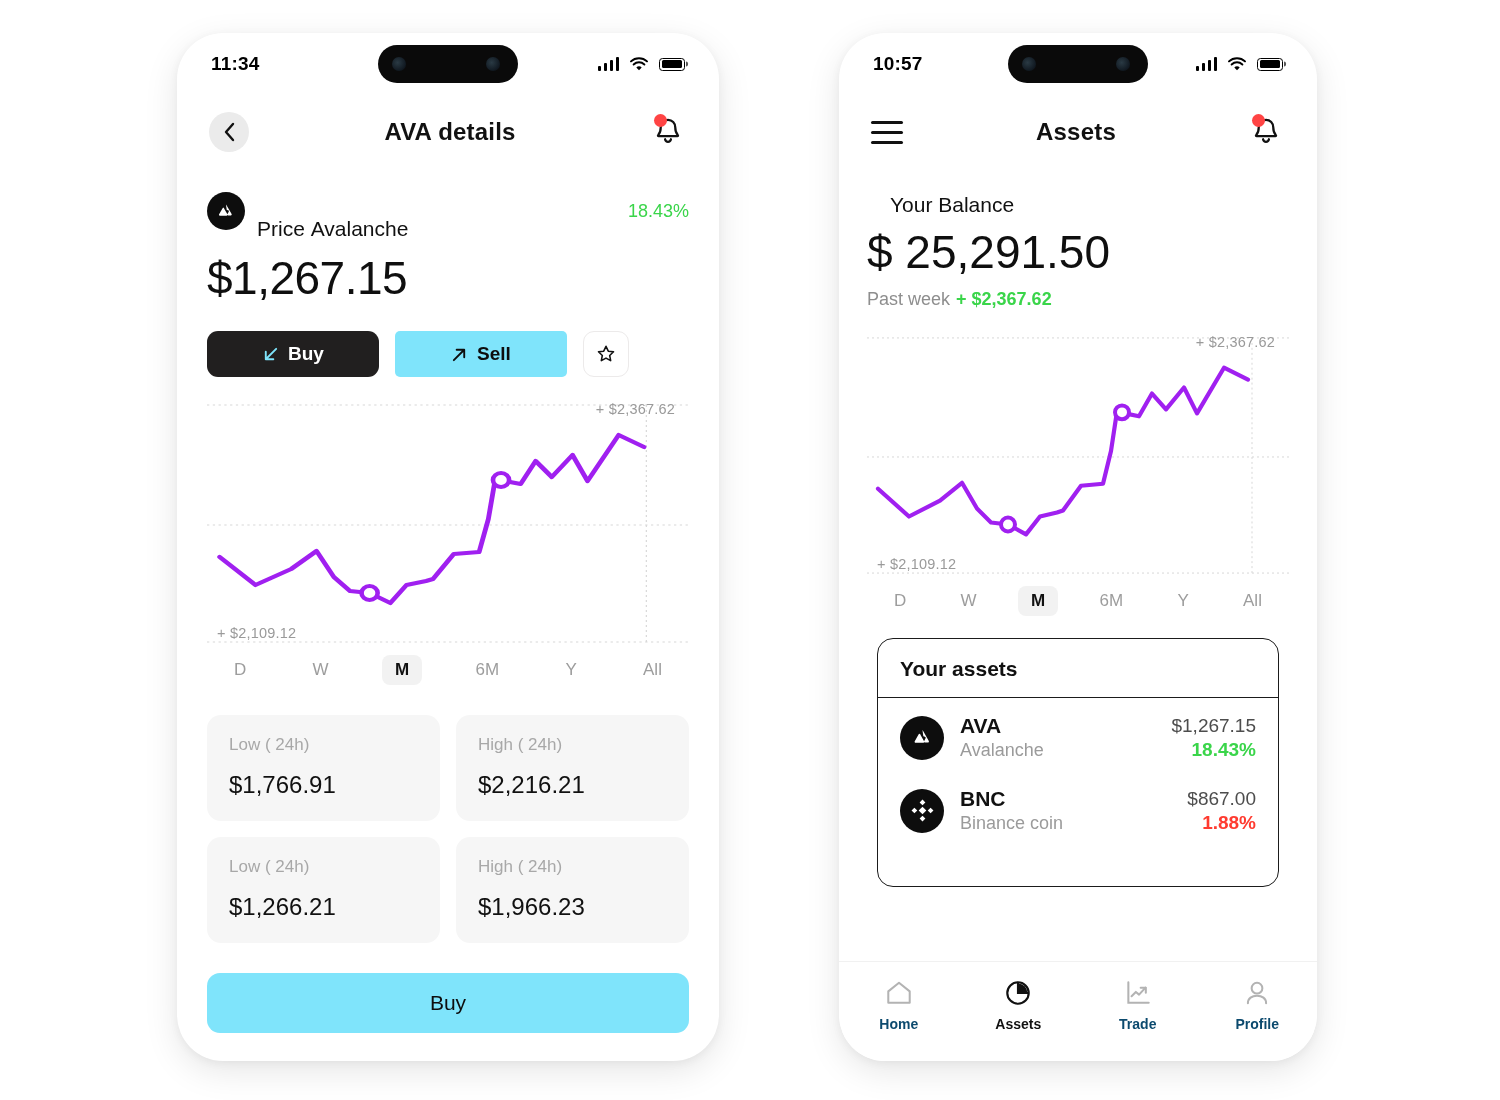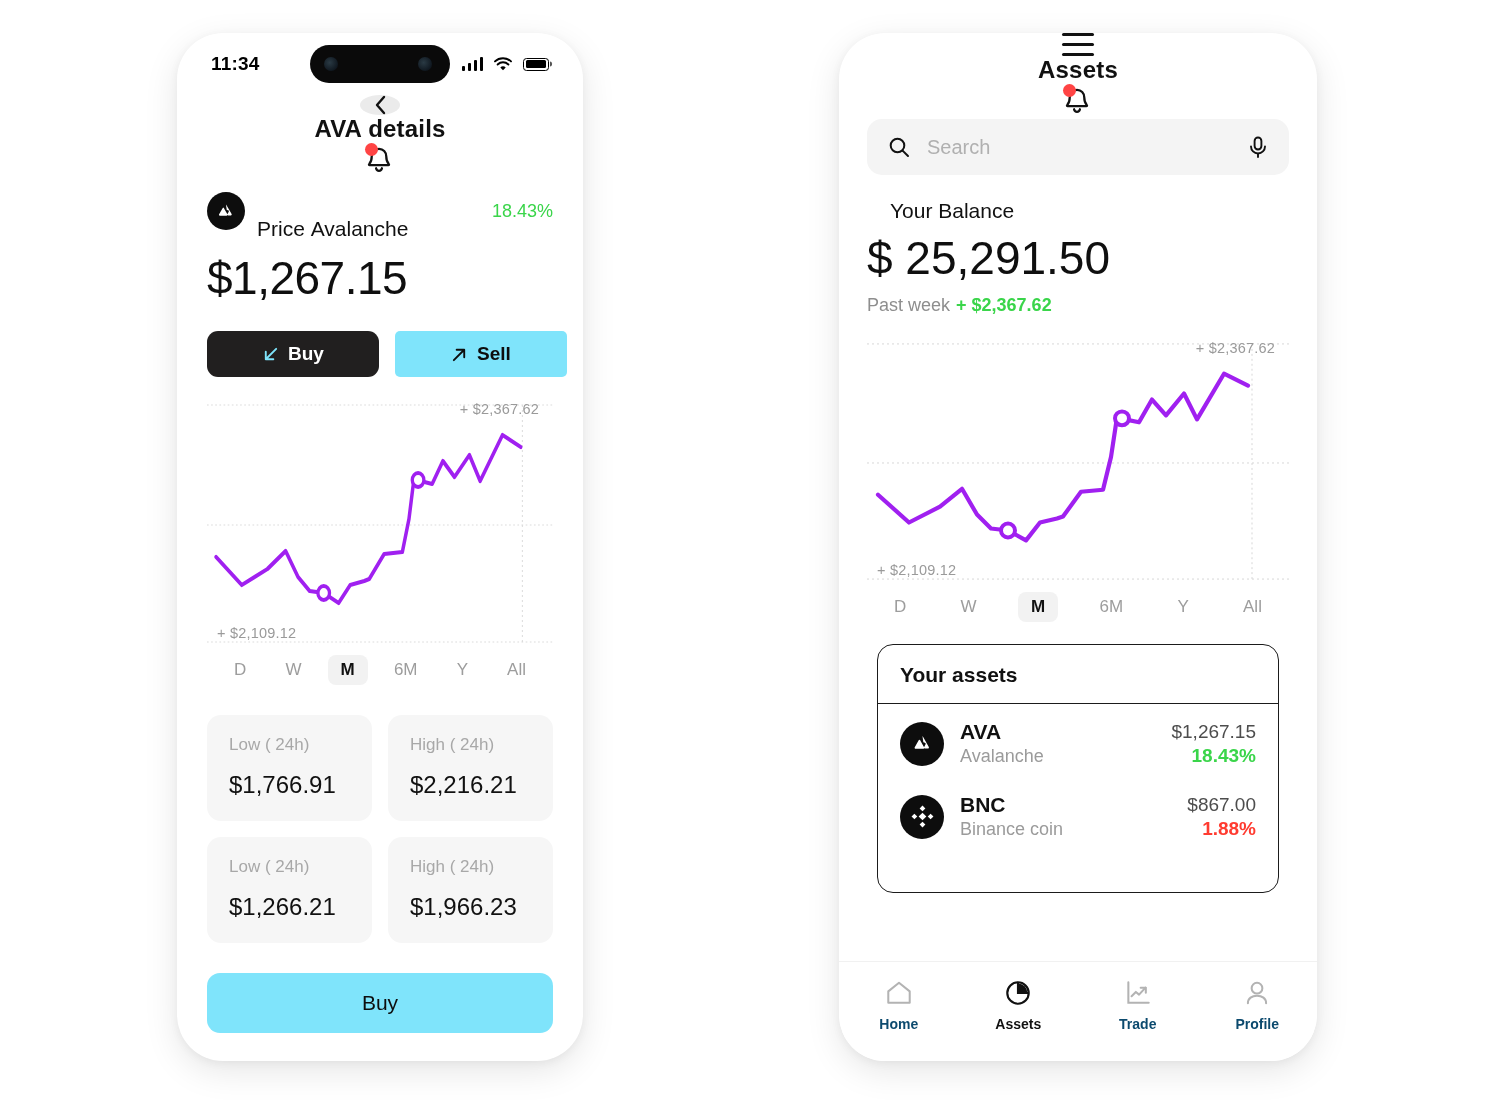--- a/index.html
+++ b/index.html
@@ -12,21 +12,21 @@
   .stage { position: relative; width: 1500px; height: 1100px; }
 
   
   .phone {
     position: absolute;
     background: #ffffff;
     border-radius: 46px;
     box-shadow: 0 10px 34px rgba(0,0,0,0.10), 0 2px 10px rgba(0,0,0,0.05);
     overflow: hidden;
   }
-  #phone-left  { left: 177px; top: 33px; width: 406px; height: 1028px; }
+  #phone-left  { left: 177px; top: 33px; width: 542px; height: 1028px; }
   #phone-right { left: 839px; top: 33px; width: 478px; height: 1028px; }
 
   
   .statusbar {
     position: relative; height: 62px;
     display: flex; align-items: center; justify-content: space-between;
     padding: 0 34px;
   }
   .status-time { font-size: 19px; font-weight: 700; color: #000; letter-spacing: .2px; }
   .status-right { display: flex; align-items: center; gap: 11px; }
@@ -56,21 +56,20 @@
   .ico-batt span { display:block; width:100%; height:100%; background:#000; border-radius:1.5px; }
   .ico-batt::after {
     content:""; position:absolute; right:-4px; top:50%; transform:translateY(-50%);
     width:2px; height:5px; background:#555; border-radius:0 2px 2px 0;
   }
 
   
   .appbar {
     height: 74px; display: flex; align-items: center; justify-content: space-between;
     padding: 0 32px;
-    flex-direction: column;
   }
   .back-btn {
     width: 40px; height: 40px; border-radius: 50%; background: #ebebeb;
     display:flex; align-items:center; justify-content:center; border:none; cursor:pointer;
   }
   .appbar-title { font-size: 24px; font-weight: 700; color:#111; letter-spacing:.2px; }
   .appbar-title .sp { display:inline-block; width:6px; }
   .bell-wrap { position: relative; width: 36px; height: 36px; cursor:pointer; }
   .bell-dot {
     position:absolute; right: 20px; top: 0px; width: 13px; height: 13px;
@@ -302,51 +301,59 @@
           <div class="stat-val">$1,966.23</div>
         </div>
       </div>
 
       <button class="btn-buy-wide">Buy</button>
     </div>
   </div>
 
   <div class="phone" id="phone-right">
 
+    <div class="statusbar">
+      <div class="status-time">10:57</div>
+      <div class="dyn-island"></div>
+      <div class="status-right">
+        <span class="ico-signal">
+            <i></i>
+            <i></i>
+            <i></i>
+            <i></i>
+          </span>
+        <svg width="18" height="14" viewBox="0 0 18 14">
+          <path d="M1 4.4C3.2 2.3 6 1.2 9 1.2s5.8 1.1 8 3.2" stroke="#000" stroke-width="1.9" fill="none" stroke-linecap="round"></path>
+          <path d="M3.6 7.5C5.1 6.1 7 5.3 9 5.3s3.9.8 5.4 2.2" stroke="#000" stroke-width="1.9" fill="none" stroke-linecap="round"></path>
+          <path d="M6.3 10.4c.8-.7 1.7-1.1 2.7-1.1s1.9.4 2.7 1.1L9 13.2z" fill="#000"></path>
+        </svg>
+        <span class="ico-batt">
+            <span></span>
+          </span>
+      </div>
+    </div>
 
     <div class="appbar">
       <div class="hamburger">
           <i></i>
           <i></i>
           <i></i>
         </div>
       <div class="appbar-title">Assets</div>
       <div class="bell-wrap">
         <span class="bell-dot"></span>
         <svg width="34" height="34" viewBox="0 0 30 30">
           <path d="M15 5.2c-3.7 0-6.4 2.9-6.4 6.5 0 4.6-1.6 6.2-2.3 7-.3.3-.1.9.4.9h16.6c.5 0 .7-.6.4-.9-.7-.8-2.3-2.4-2.3-7 0-3.6-2.7-6.5-6.4-6.5z" stroke="#111" stroke-width="2" fill="none" stroke-linejoin="round"></path>
           <path d="M12.4 22.3c.3 1.3 1.4 2.2 2.6 2.2s2.3-.9 2.6-2.2" stroke="#111" stroke-width="2" fill="none" stroke-linecap="round"></path>
         </svg>
       </div>
     </div>
 
     <div class="rp-body">
 
-      <div class="search-bar">
-        <svg width="24" height="24" viewBox="0 0 24 24">
-          <circle cx="10.5" cy="10.5" r="6.8" stroke="#111" stroke-width="2" fill="none"></circle>
-          <path d="M15.6 15.6 21 21" stroke="#111" stroke-width="2" stroke-linecap="round"></path>
-        </svg>
-        <input class="search-input" type="text" placeholder="Search" style="">
-        <svg width="22" height="24" viewBox="0 0 22 24">
-          <rect x="7.6" y="2.5" width="6.8" height="12" rx="3.4" stroke="#111" stroke-width="1.9" fill="none"></rect>
-          <path d="M4 11.5a7 7 0 0 0 14 0" stroke="#111" stroke-width="1.9" fill="none" stroke-linecap="round"></path>
-          <path d="M11 18.6V22" stroke="#111" stroke-width="1.9" stroke-linecap="round"></path>
-        </svg>
-      </div>
 
       <div class="bal-label">Your Balance</div>
       <div class="bal-amount">$ 25,291.50</div>
       <div class="bal-sub"><span>Past week</span><span class="gain">+ $2,367.62</span></div>
 
       <div class="chart-box">
         <svg class="chart-svg" viewBox="0 0 422 250" preserveAspectRatio="none" height="248">
           <line x1="0" y1="6" x2="422" y2="6" stroke="#d7d7d7" stroke-width="1" stroke-dasharray="2 3"></line>
           <line x1="0" y1="126" x2="422" y2="126" stroke="#d7d7d7" stroke-width="1" stroke-dasharray="2 3"></line>
           <line x1="0" y1="243" x2="422" y2="243" stroke="#d7d7d7" stroke-width="1" stroke-dasharray="2 3"></line>

